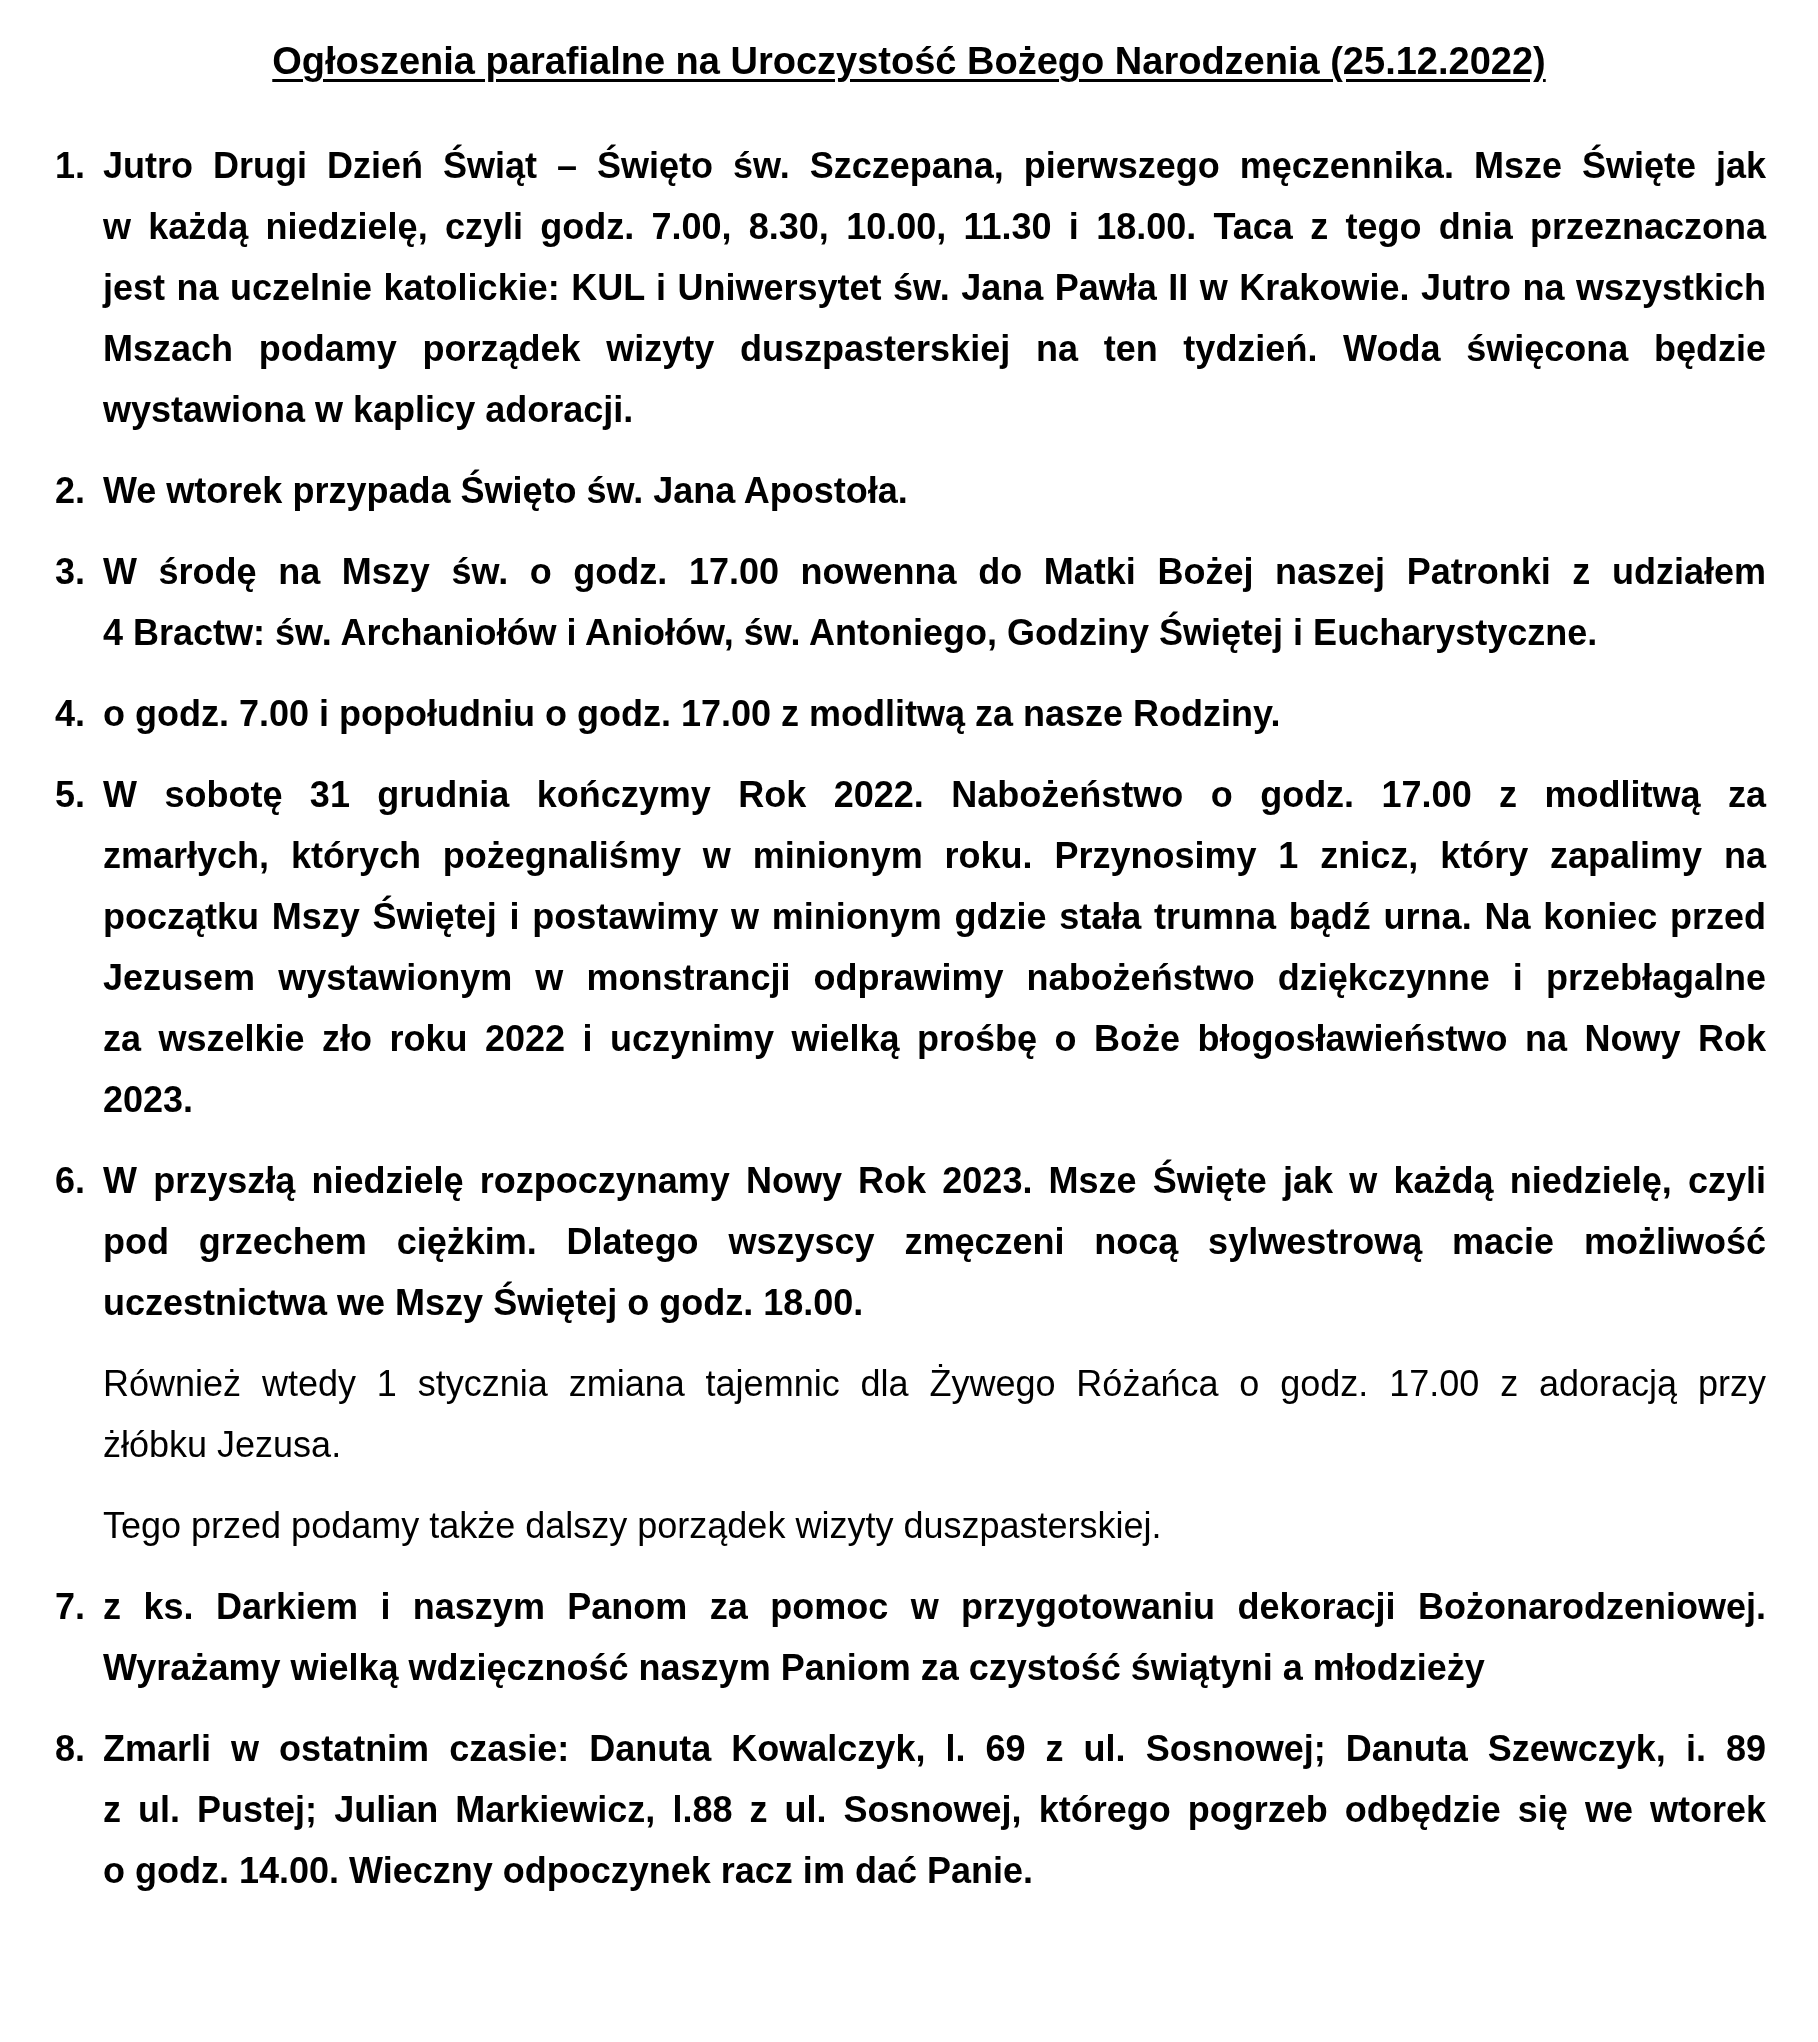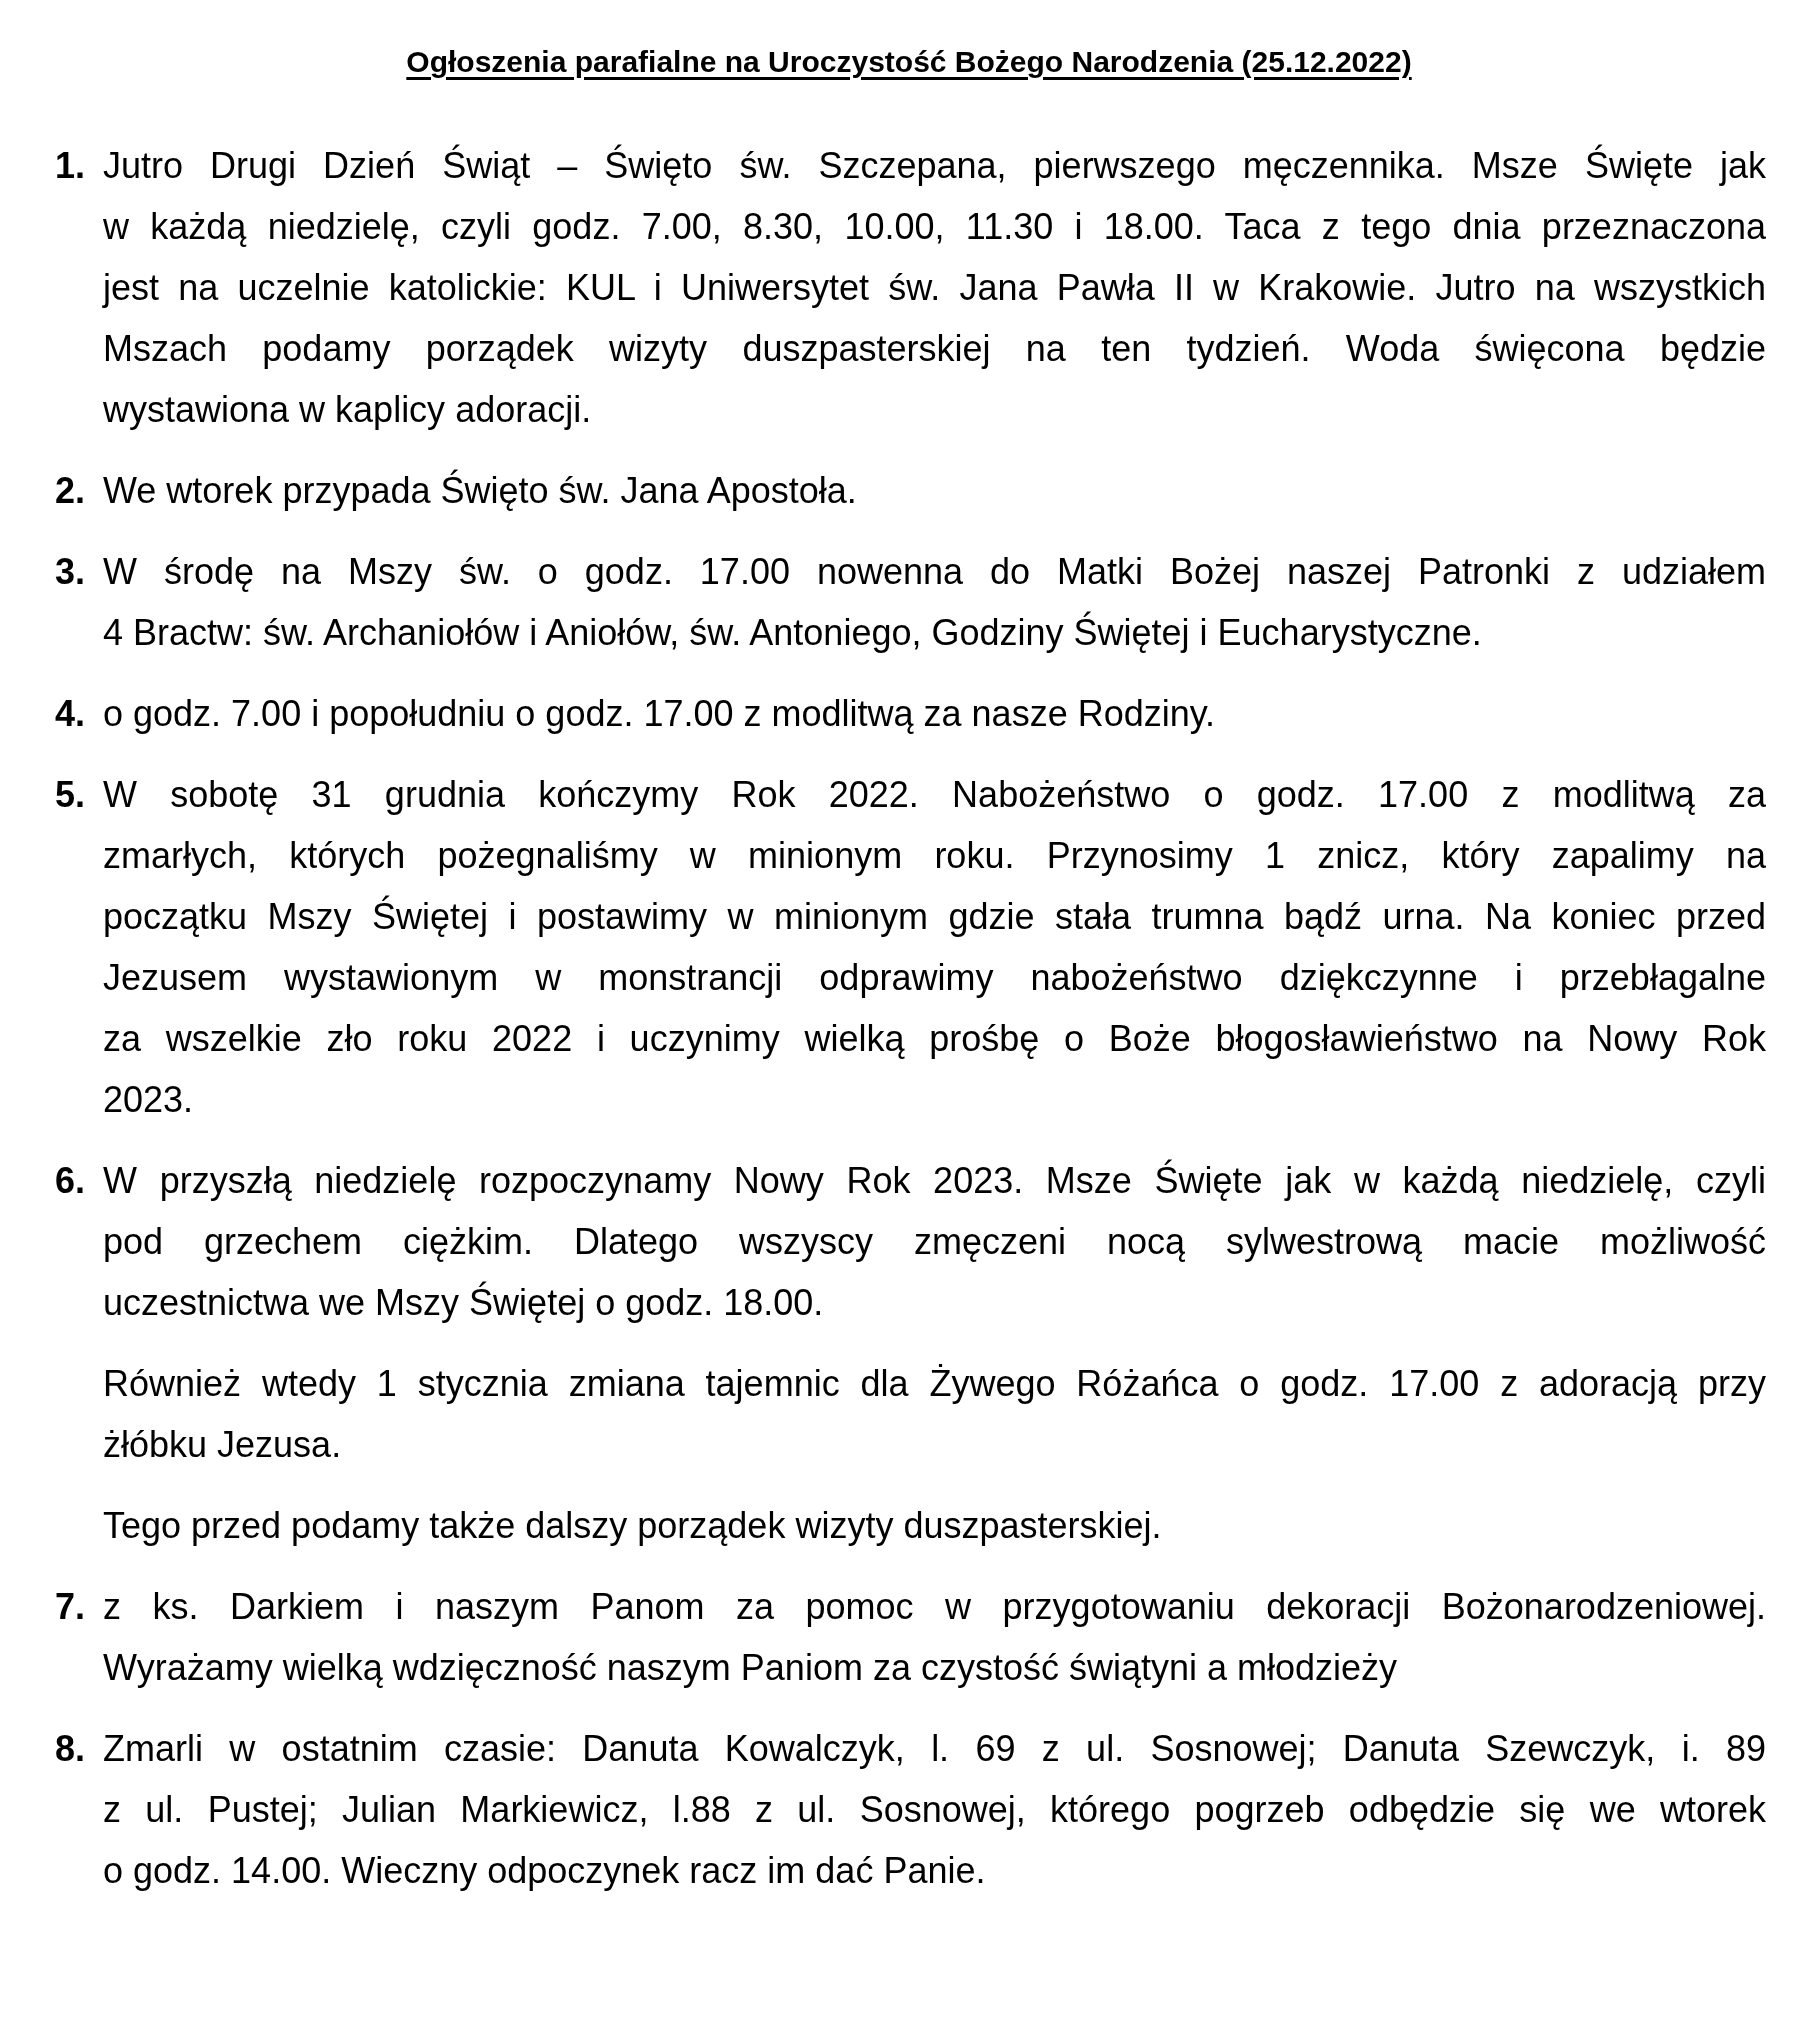--- a/index.html
+++ b/index.html
@@ -1,24 +1,24 @@
 <!DOCTYPE html>
 <html style="font-size:14px"><head>
 <meta charset="utf-8">
 <style>
   html, body { margin: 0; padding: 0; background: #ffffff; }
   body { width: 1818px; height: 2042px; position: relative; overflow: hidden;
          font-family: "Liberation Sans", "DejaVu Sans", sans-serif; color: #000000; }
   .title { position: absolute; left: 0; width: 1818px; top: 31px; text-align: center;
-           font-weight: bold; font-size: 30px; line-height: 61px; }
+           font-weight: bold; font-size: 38px; line-height: 61px; }
   .title span { text-decoration: underline; text-decoration-thickness: 2.6px; text-underline-offset: 5.3px; }
   .list { position: absolute; left: 0; top: 135px; width: 1818px; }
   .item { position: relative; margin-bottom: 20px; }
   .num { position: absolute; left: 55px; top: 0; font-weight: bold; font-size: 36px; line-height: 61px; }
-  .para { margin-left: 103px; width: 1663px; }
+  .para { margin-left: 103px; width: 1663px; font-weight: bold; }
   .sub { margin-left: 103px; width: 1663px; margin-top: 20px; }
   .line { display: block; font-size: 36px; line-height: 61px; height: 61px;
           text-align: justify; text-align-last: justify; white-space: nowrap; overflow: visible; }
   .line:last-child { text-align: center; text-align-last: left; }
 </style>
 </head>
 <body>
 
 <div class="title">
   <span>Ogłoszenia parafialne na Uroczystość Bożego Narodzenia (25.12.2022)</span>

